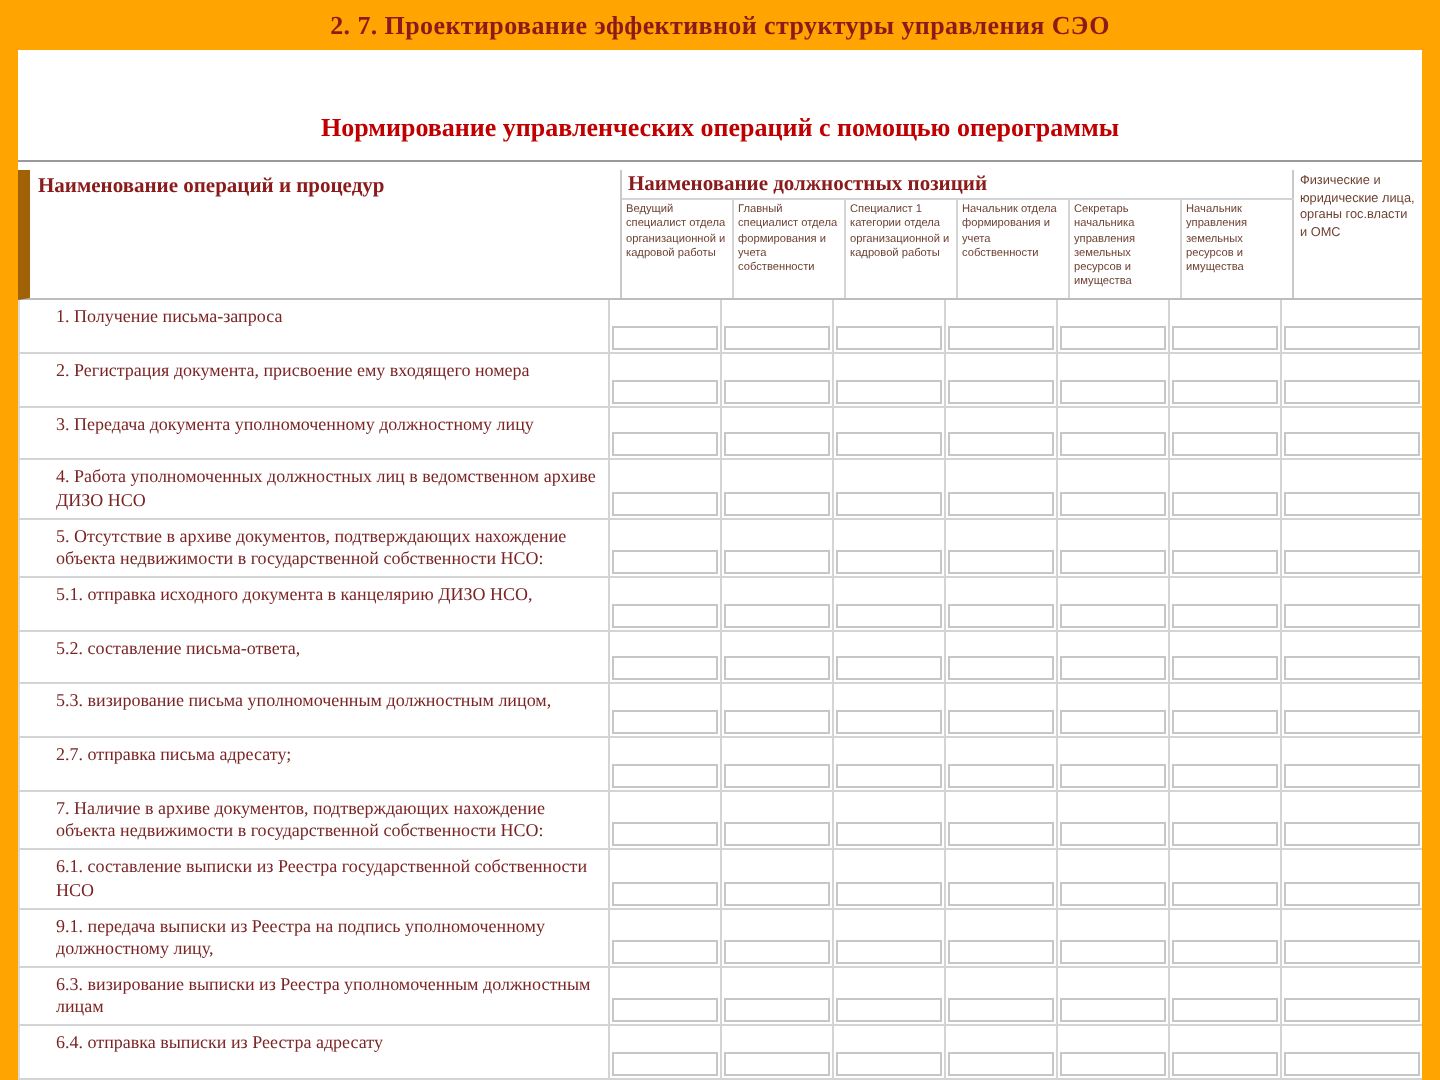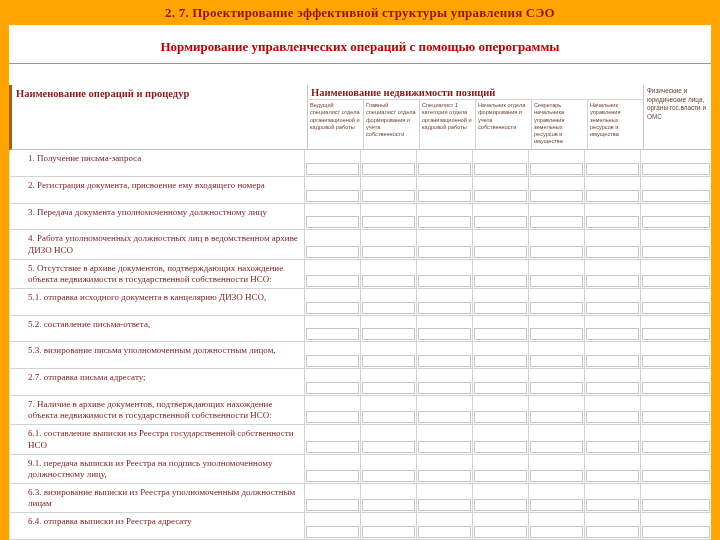--- a/index.html
+++ b/index.html
@@ -9,26 +9,26 @@
 
   .topbar{position:absolute;left:0;top:0;width:720px;height:25px;background:#FFA400;
           display:flex;align-items:center;justify-content:center;}
   .topbar-title{color:#8B1A1A;font-weight:bold;font-size:13px;letter-spacing:.2px;}
 
   .strip{position:absolute;top:25px;bottom:0;width:9px;background:#FFA400;}
   .strip.left{left:0;}
   .strip.right{right:0;}
 
   .content{position:absolute;top:25px;left:9px;right:9px;bottom:0;background:#fff;}
-  .subtitle{margin-top:14px;text-align:center;color:#C00000;font-weight:bold;font-size:13px;}
+  .subtitle{margin-top:31px;text-align:center;color:#C00000;font-weight:bold;font-size:13px;}
   .rule{height:1px;background:#9a9a9a;margin-top:8px;}
 
   .table{position:absolute;top:60px;left:0;right:0;bottom:0;display:flex;flex-direction:column;}
 
-  .grid-head{display:grid;grid-template-columns:296px 336px 1fr;border-bottom:1px solid #bdbdbd;border-left:3px solid #a16207;}
+  .grid-head{display:grid;grid-template-columns:296px 336px 1fr;border-bottom:1px solid #bdbdbd;border-left:6px solid #a16207;}
   .ops-head{padding:3px 4px;color:#8B1A1A;font-weight:bold;font-size:10.5px;border-right:1px solid #c9c9c9;}
   .pos-wrap{display:flex;flex-direction:column;border-right:1px solid #c9c9c9;}
   .pos-group{padding:2px 3px 1px;color:#8B1A1A;font-weight:bold;font-size:10.5px;white-space:nowrap;}
   .pos-cells{display:grid;grid-template-columns:repeat(6,56px);flex:1;min-height:50px;}
   .pos-cell{border-top:1px solid #d4d4d4;border-right:1px solid #d4d4d4;padding:2px 2px;
             font-size:5.6px;line-height:1.3;color:#6e4233;font-family:"Liberation Sans",sans-serif;}
   .pos-cell:last-child{border-right:none;}
   .ext-head{padding:2px 3px;font-size:6.4px;line-height:1.35;color:#6e4233;font-family:"Liberation Sans",sans-serif;}
 
   .rows{flex:1;display:flex;flex-direction:column;}
@@ -51,21 +51,21 @@
 
   <div class="content">
     <div class="subtitle">Нормирование управленческих операций с помощью оперограммы</div>
     <div class="rule"></div>
 
     <div class="table">
 
       <div class="grid-head">
         <div class="ops-head">Наименование операций и процедур</div>
         <div class="pos-wrap">
-          <div class="pos-group">Наименование недвижимости позиций</div>
+          <div class="pos-group">Наименование должностных позиций</div>
           <div class="pos-cells">
             <div class="pos-cell">Ведущий специалист отдела организационной и кадровой работы</div>
             <div class="pos-cell">Главный специалист отдела формирования и учета собственности</div>
             <div class="pos-cell">Специалист 1 категории отдела организационной и кадровой работы</div>
             <div class="pos-cell">Начальник отдела формирования и учета собственности</div>
             <div class="pos-cell">Секретарь начальника управления земельных ресурсов и имущества</div>
             <div class="pos-cell">Начальник управления земельных ресурсов и имущества</div>
           </div>
         </div>
         <div class="ext-head">Физические и юридические лица, органы гос.власти и ОМС</div>

